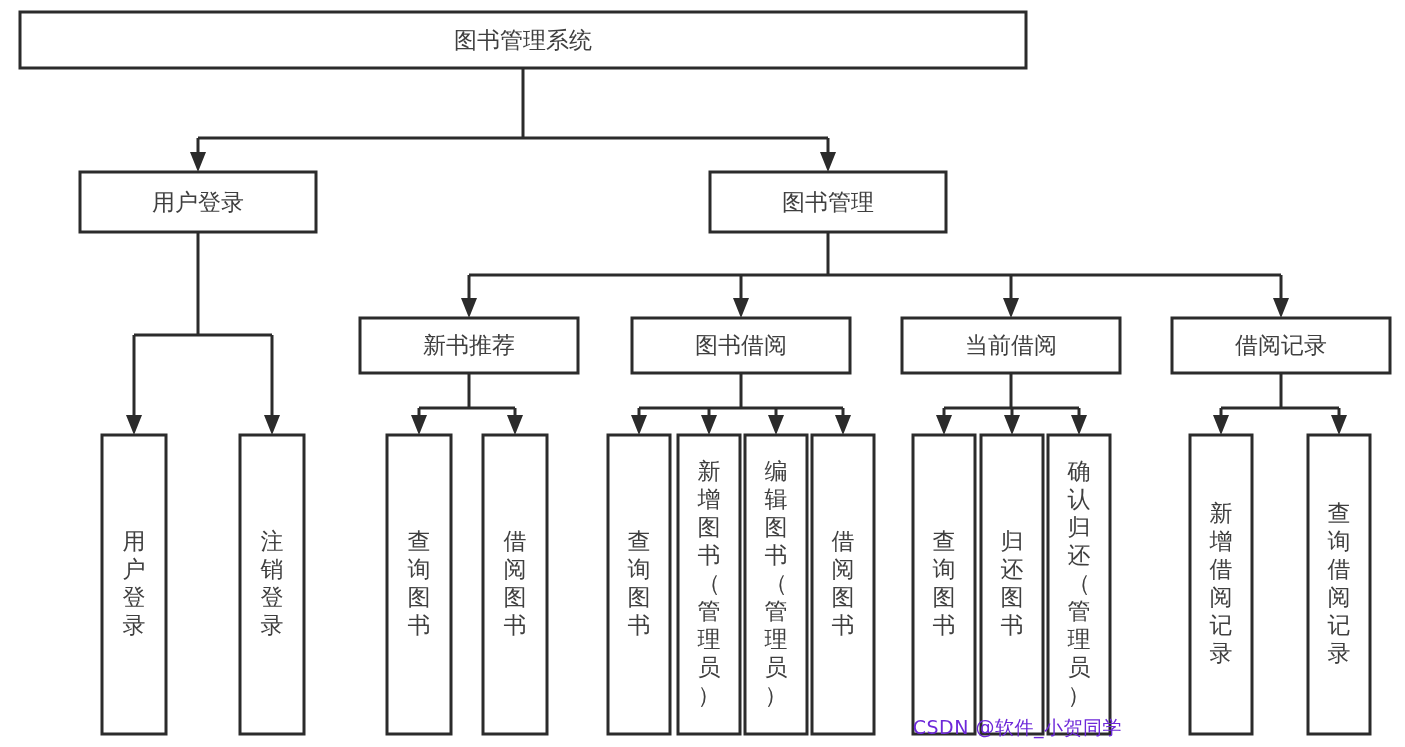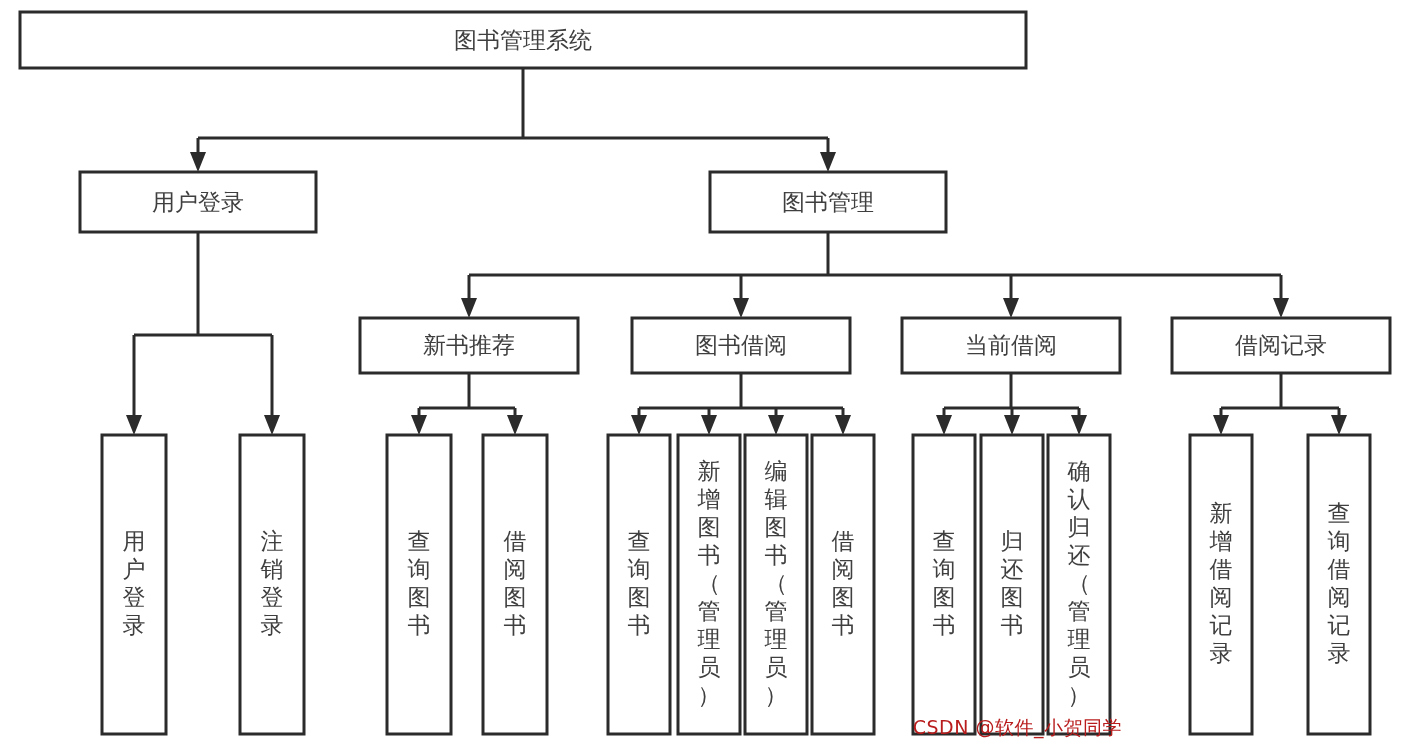--- a/index.html
+++ b/index.html
@@ -52,21 +52,21 @@
     stroke-linecap: butt;
   }
   .arrow-head {
     fill: #2b2b2b;
     stroke: none;
   }
   .watermark-text {
     position: absolute;
     right: 14px;
     bottom: 6px;
-    color: #b91c1c;
+    color: #6d28d9;
     font-size: 19px;
     font-family: "DejaVu Sans", "Liberation Sans", sans-serif;
     letter-spacing: 0.5px;
     white-space: nowrap;
     pointer-events: none;
   }
 </style>
 </head>
 <body>
 

